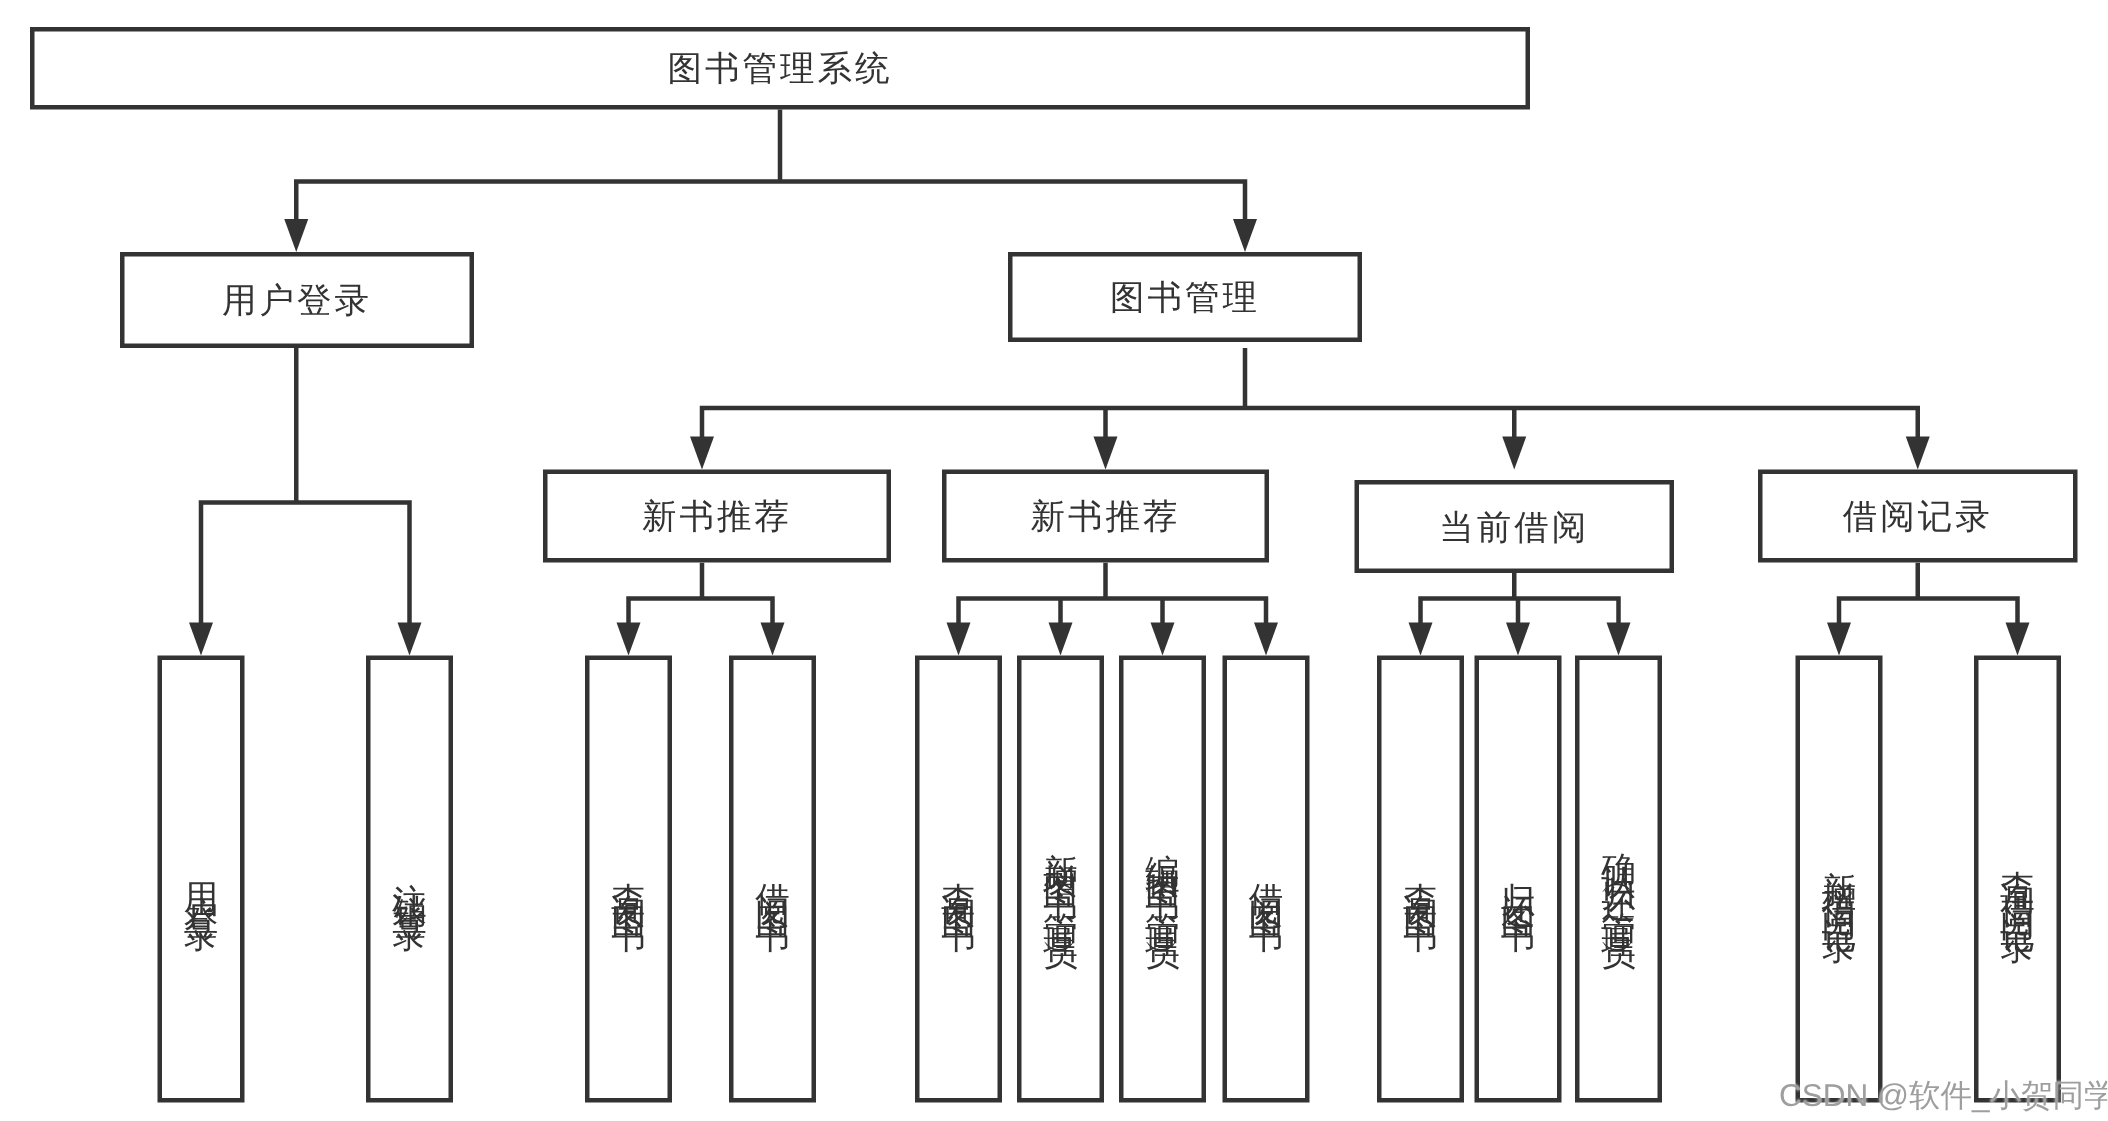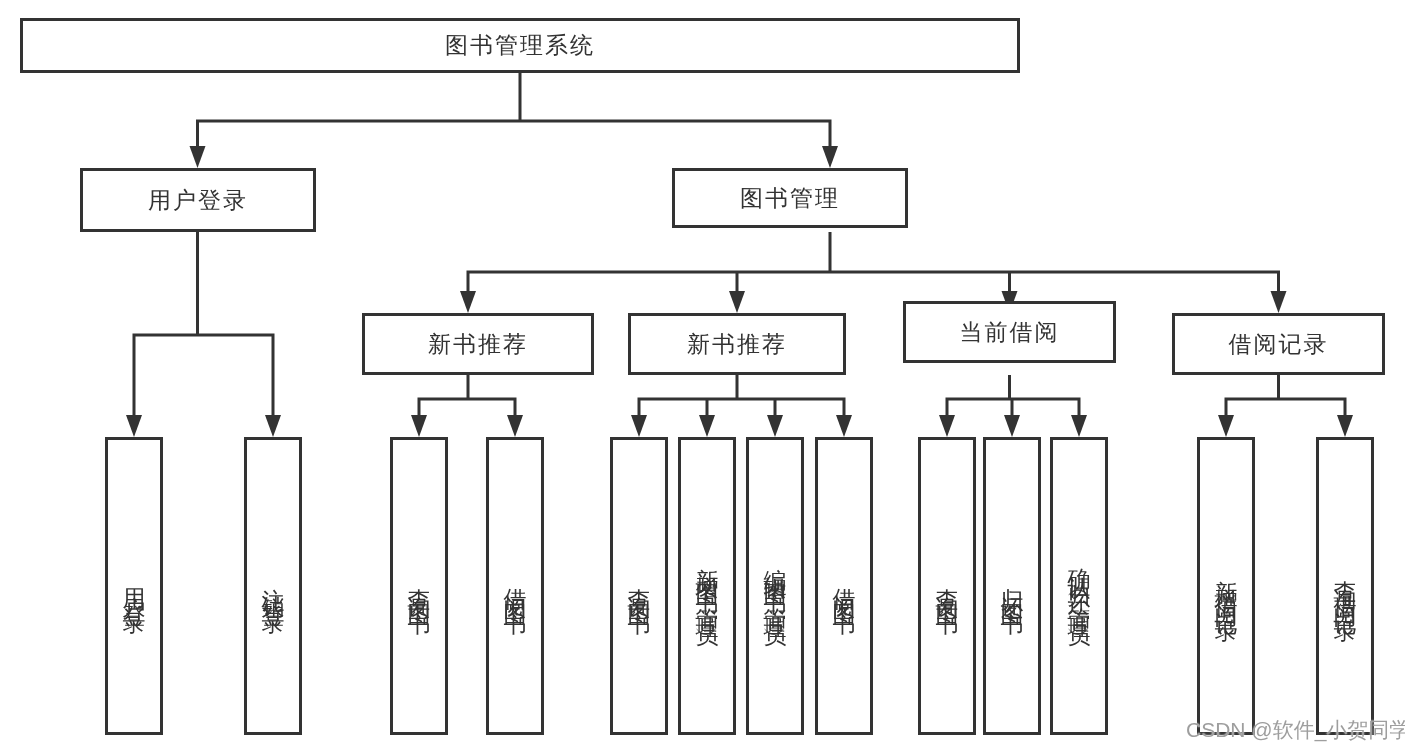--- a/index.html
+++ b/index.html
@@ -99,21 +99,21 @@
     <polygon points="1337,415 1353,415 1345,437"></polygon>
   </svg>
 
   <div class="node h" style="left:20px;top:18px;width:1000px;height:55px">图书管理系统</div>
 
   <div class="node h" style="left:80px;top:168px;width:236px;height:64px">用户登录</div>
   <div class="node h" style="left:672px;top:168px;width:236px;height:60px">图书管理</div>
 
   <div class="node h" style="left:362px;top:313px;width:232px;height:62px">新书推荐</div>
   <div class="node h" style="left:628px;top:313px;width:218px;height:62px">新书推荐</div>
-  <div class="node h" style="left:903px;top:301px;width:213px;height:62px">当前借阅</div>
+  <div class="node h" style="left:903px;top:320px;width:213px;height:62px">当前借阅</div>
   <div class="node h" style="left:1172px;top:313px;width:213px;height:62px">借阅记录</div>
 
   <div class="node v" style="left:105px;top:437px;width:58px;height:298px">用户登录</div>
   <div class="node v" style="left:244px;top:437px;width:58px;height:298px">注销登录</div>
 
   <div class="node v" style="left:390px;top:437px;width:58px;height:298px">查询图书</div>
   <div class="node v" style="left:486px;top:437px;width:58px;height:298px">借阅图书</div>
 
   <div class="node v" style="left:610px;top:437px;width:58px;height:298px">查询图书</div>
   <div class="node v" style="left:678px;top:437px;width:58px;height:298px">新增图书（管理员）</div>

